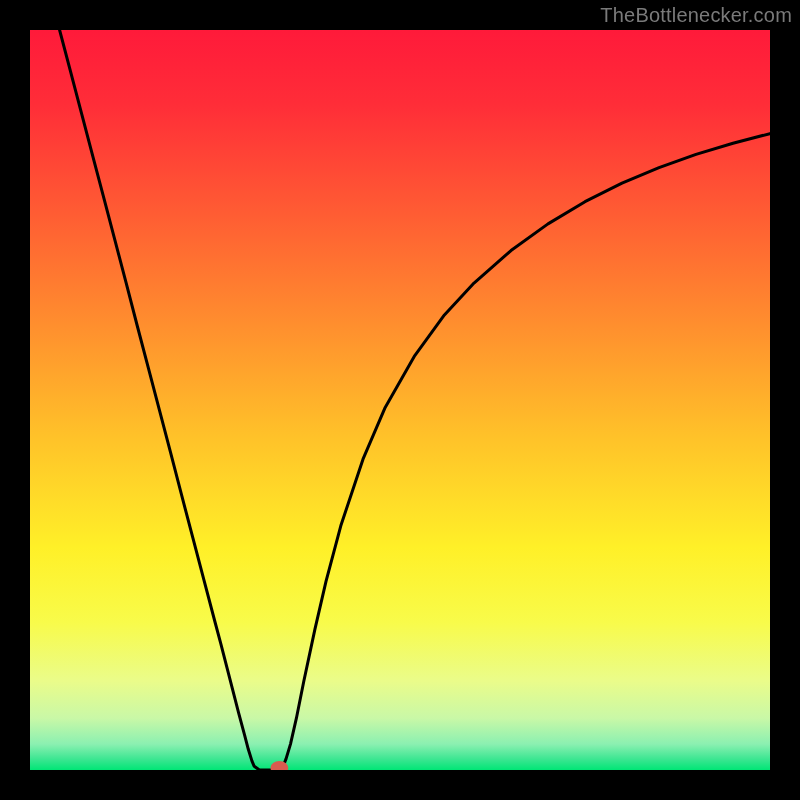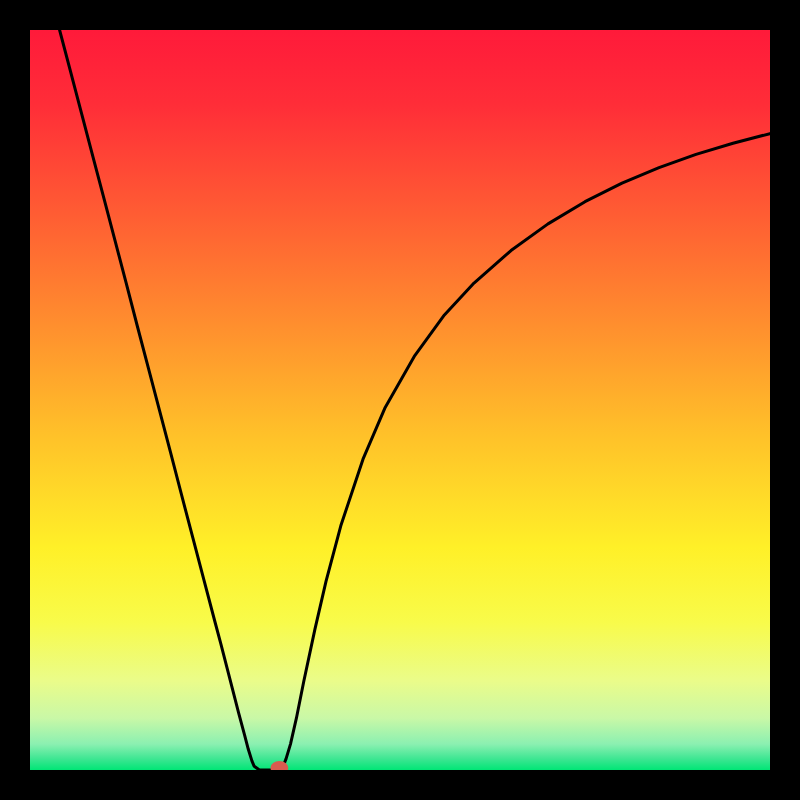--- a/index.html
+++ b/index.html
@@ -33,20 +33,21 @@
     font-size: 20px;
     letter-spacing: 0.2px;
     font-weight: 500;
   }
   svg { display: block; }
 </style>
 </head>
 <body>
 
 <div class="frame">
+  <div class="attribution">TheBottlenecker.com</div>
   <div class="plot-area">
     <svg id="chart-svg" width="740" height="740" viewBox="0 0 740 740" preserveAspectRatio="none">
         <defs>
           <linearGradient id="bg-grad" x1="0" y1="0" x2="0" y2="1">
             <stop offset="0%" stop-color="#ff1a3a"></stop>
             <stop offset="10%" stop-color="#ff2d38"></stop>
             <stop offset="25%" stop-color="#ff5d33"></stop>
             <stop offset="40%" stop-color="#ff8f2e"></stop>
             <stop offset="55.00000000000001%" stop-color="#ffc229"></stop>
             <stop offset="70%" stop-color="#fff028"></stop>

